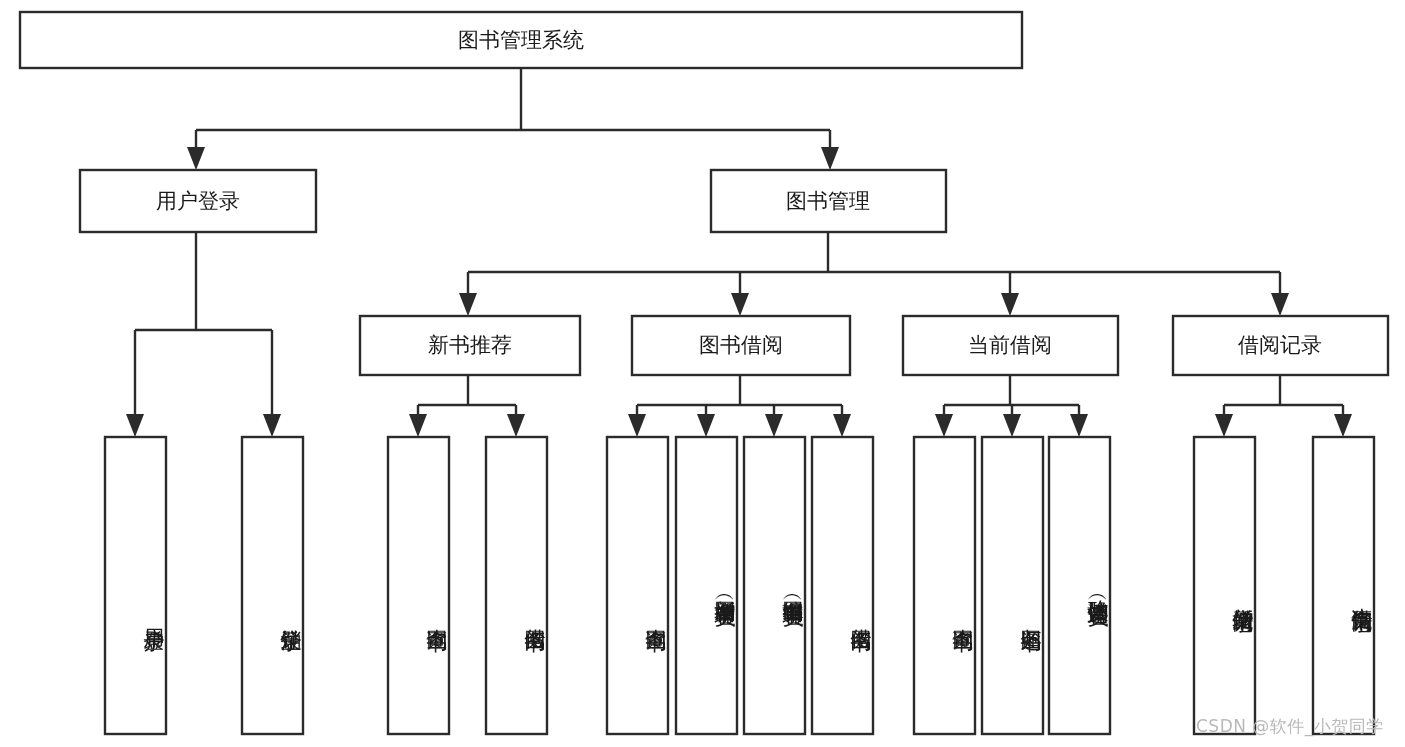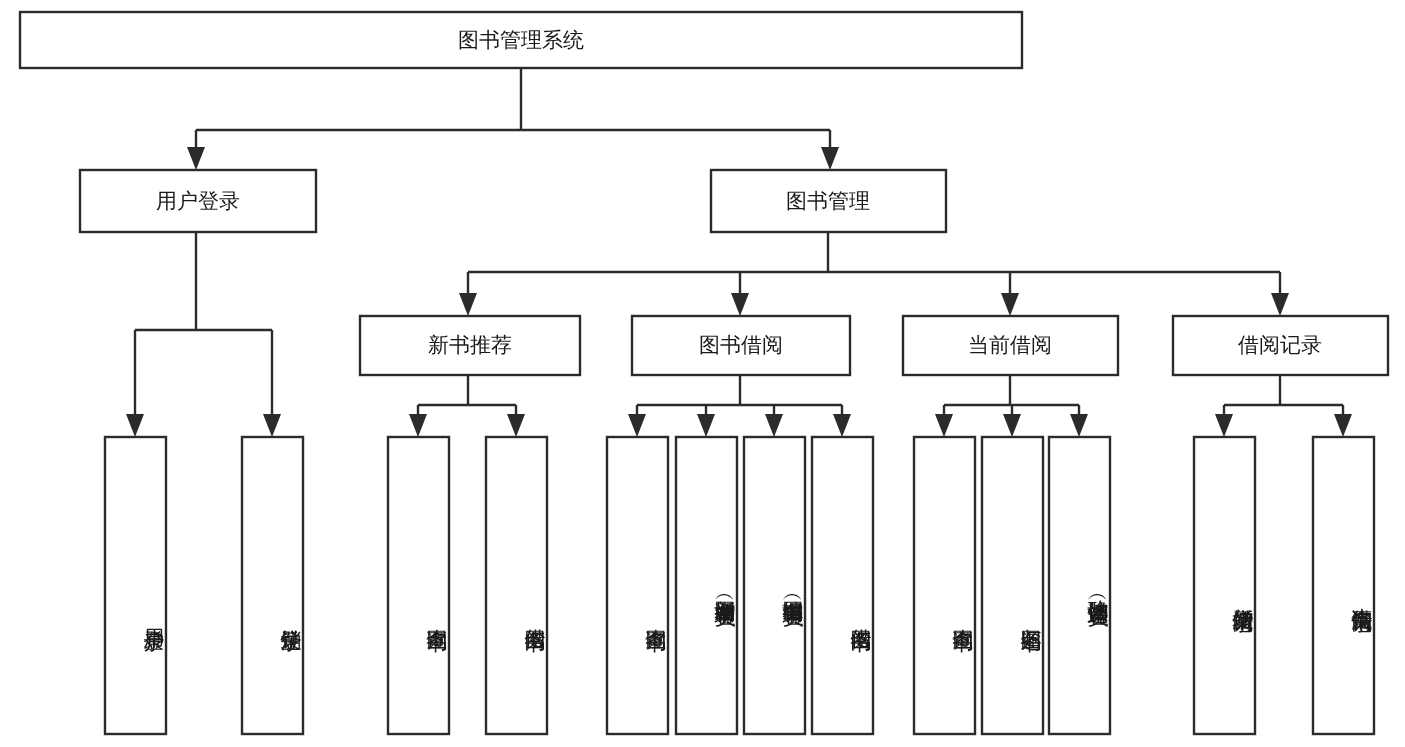--- a/index.html
+++ b/index.html
@@ -225,14 +225,15 @@
   <div class="leaf-label" style="left:744px; top:445px; width:61px; height:285px;">编辑图书（管理员）</div>
   <div class="leaf-label" style="left:812px; top:498px; width:61px; height:232px;">借阅图书</div>
 
   <div class="leaf-label" style="left:914px; top:498px; width:61px; height:232px;">查询图书</div>
   <div class="leaf-label" style="left:982px; top:498px; width:61px; height:232px;">归还图书</div>
   <div class="leaf-label" style="left:1049px; top:445px; width:61px; height:285px;">确认归还（管理员）</div>
 
   <div class="leaf-label" style="left:1194px; top:458px; width:61px; height:272px;">新增借阅记录</div>
   <div class="leaf-label" style="left:1313px; top:458px; width:61px; height:272px;">查询借阅记录</div>
 
+  <div class="watermark" style="left:1196px; top:715px;">CSDN @软件_小贺同学</div>
 
 </div>
 
 </body></html>

